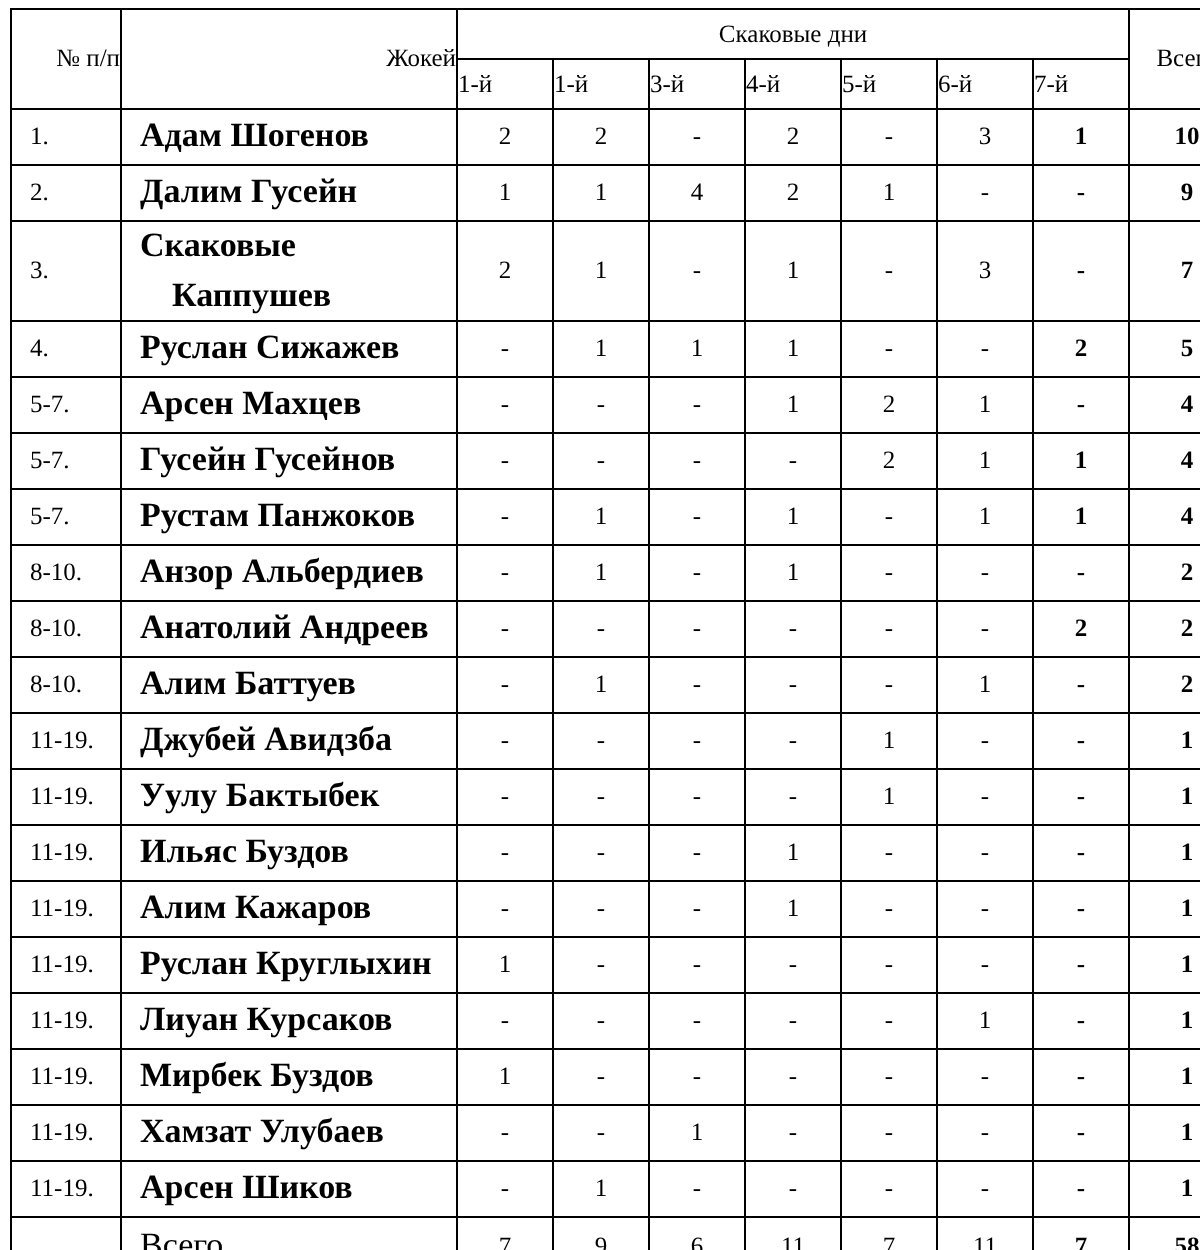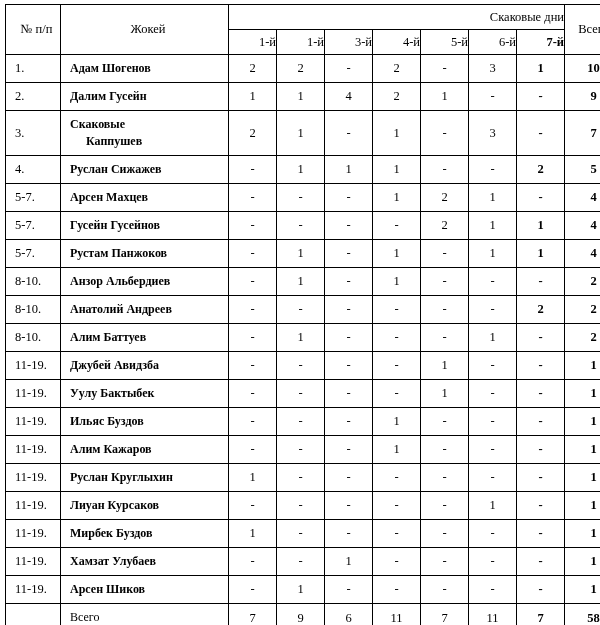--- a/index.html
+++ b/index.html
@@ -42,51 +42,51 @@
 
   thead td.head-num,
   thead td.head-name,
   thead td.head-total,
   thead td.head-days {
     height: 24px;
     font-size: 12.5px;
   }
   thead td.head-num,
   thead td.head-name {
-    text-align: center;
+    text-align: right;
     padding-left: 7px;
   }
   thead td.head-days {
-    text-align: right;
+    text-align: center;
   }
   thead td.head-total {
     text-align: center;
   }
   thead td.day-label {
     height: 24px;
     font-size: 12.5px;
-    text-align: right;
+    text-align: left;
   }
   thead td.day-label.bold {
-    font-weight: bold;
+    font-weight: normal;
   }
 
   tbody td {
     height: 27px;
   }
   tbody td.rank {
     text-align: left;
     padding-left: 9px;
     font-size: 12.5px;
   }
   tbody td.name {
     text-align: left;
     padding-left: 9px;
     font-weight: bold;
-    font-size: 12px;
+    font-size: 17px;
     line-height: 1.45;
   }
   tbody td.val {
     text-align: center;
     font-size: 12.5px;
   }
   tbody td.val.bold {
     font-weight: bold;
   }
   tbody td.total {

